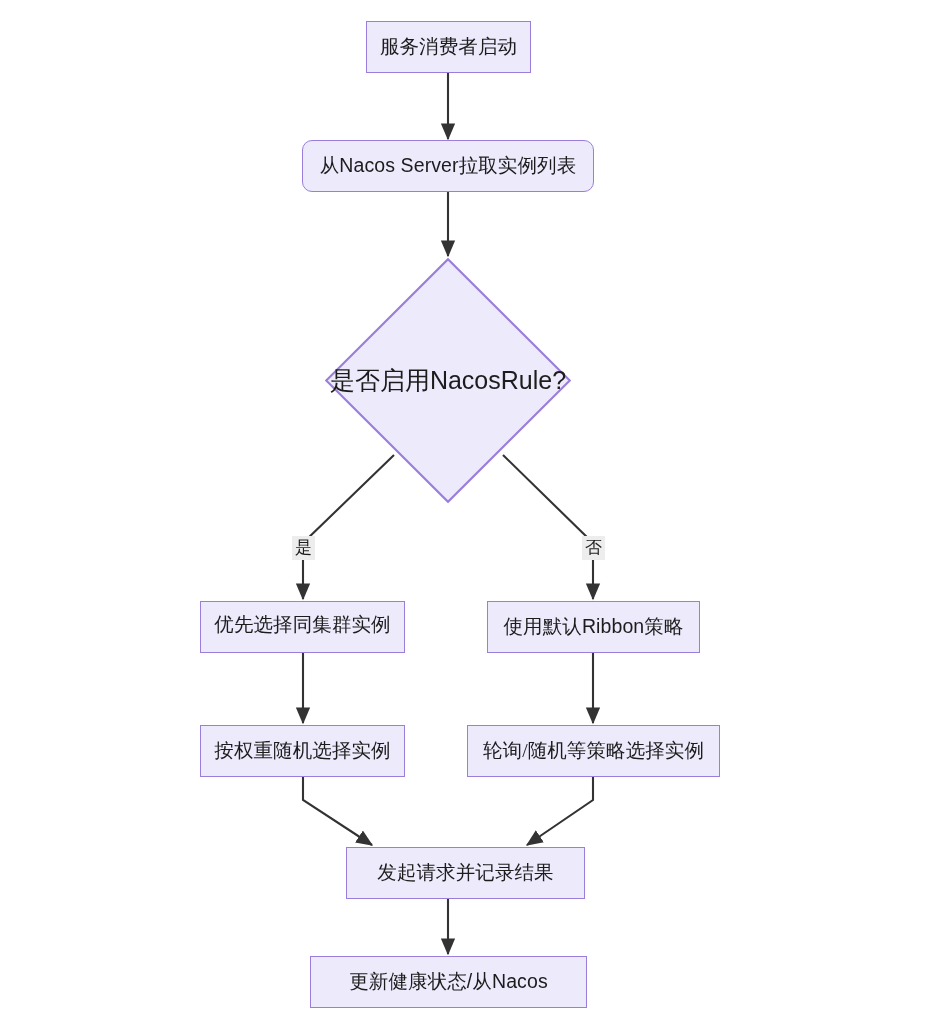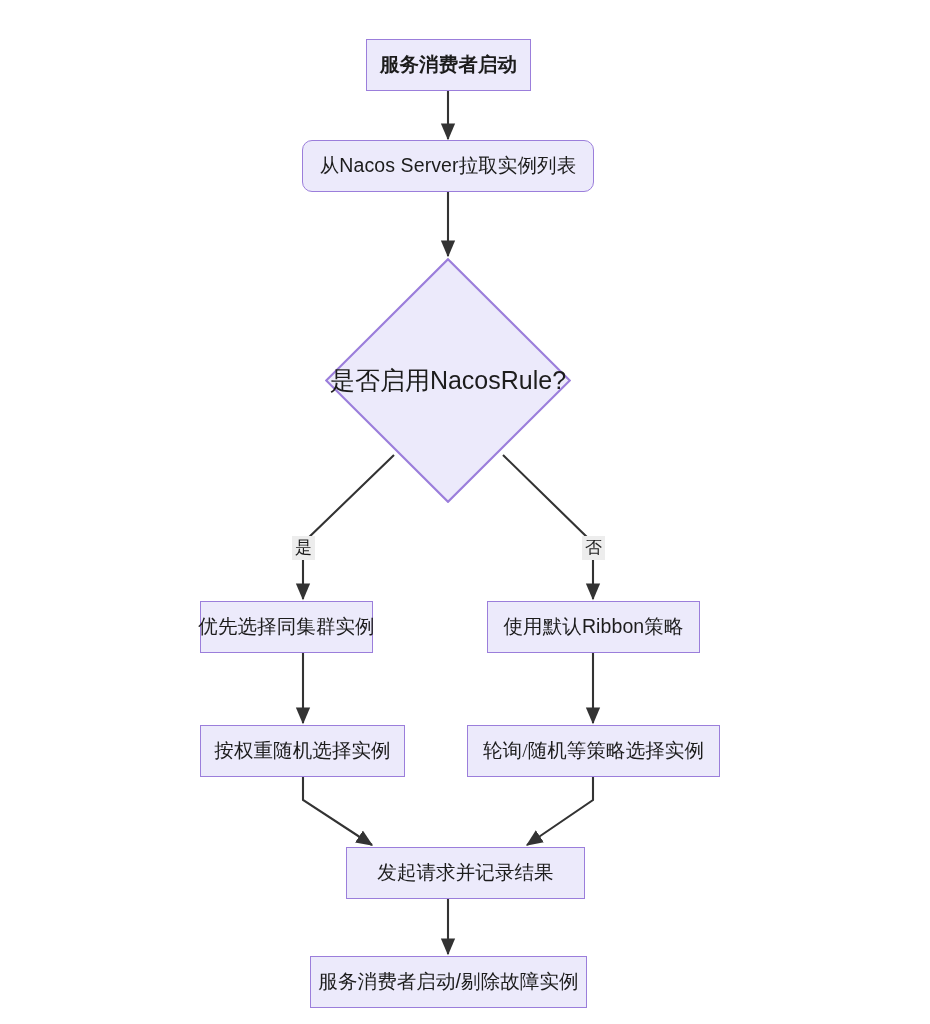--- a/index.html
+++ b/index.html
@@ -104,21 +104,21 @@
 
     <path d="M 593 653 L 593 723" stroke="#333333" stroke-width="2.1" fill="none" marker-end="url(#arrowhead)"></path>
 
     <path d="M 303 777 L 303 800 L 372 845" stroke="#333333" stroke-width="2.1" fill="none" marker-end="url(#arrowhead)"></path>
 
     <path d="M 593 777 L 593 800 L 527 845" stroke="#333333" stroke-width="2.1" fill="none" marker-end="url(#arrowhead)"></path>
 
     <path d="M 448 899 L 448 954" stroke="#333333" stroke-width="2.1" fill="none" marker-end="url(#arrowhead)"></path>
   </svg>
 
-  <div class="node" style="left:366px; top:39px; width:165px; height:52px;font-weight:bold;">
+  <div class="node" style="left:366px; top:21px; width:165px; height:52px;">
     <span class="node-label">服务消费者启动</span>
   </div>
 
   <div class="node" style="left:302px; top:140px; width:292px; height:52px;border-radius:10px;">
     <span class="node-label">从Nacos Server拉取实例列表</span>
   </div>
 
   <div class="diamond-wrap" style="left:325px; top:258px; width:246px; height:245px;">
     <svg class="diamond-shape" viewBox="0 0 246 245" preserveAspectRatio="none">
       <polygon points="123,1.2 244.8,122.5 123,243.8 1.2,122.5" fill="#ECEAFB" stroke="#9B7EDB" stroke-width="2.2"></polygon>
@@ -127,37 +127,37 @@
   </div>
 
   <div class="edge-label" style="left:292px; top:536px;">
     <span>是</span>
   </div>
 
   <div class="edge-label" style="left:582px; top:536px;">
     <span>否</span>
   </div>
 
-  <div class="node" style="left:200px; top:601px; width:173px; height:52px;">
+  <div class="node" style="left:200px; top:601px; width:205px; height:52px;font-family:Liberation Mono, monospace;">
     <span class="node-label">优先选择同集群实例</span>
   </div>
 
   <div class="node" style="left:487px; top:601px; width:213px; height:52px;">
     <span class="node-label">使用默认Ribbon策略</span>
   </div>
 
   <div class="node" style="left:200px; top:725px; width:205px; height:52px;">
     <span class="node-label">按权重随机选择实例</span>
   </div>
 
   <div class="node" style="left:467px; top:725px; width:253px; height:52px;font-family:Liberation Serif, serif;">
     <span class="node-label">轮询/随机等策略选择实例</span>
   </div>
 
   <div class="node" style="left:346px; top:847px; width:239px; height:52px;">
     <span class="node-label">发起请求并记录结果</span>
   </div>
 
   <div class="node" style="left:310px; top:956px; width:277px; height:52px;">
-    <span class="node-label">服务消费者启动/剔除故障实例</span>
+    <span class="node-label">更新健康状态/从Nacos</span>
   </div>
 
 </div>
 
 </body></html>

